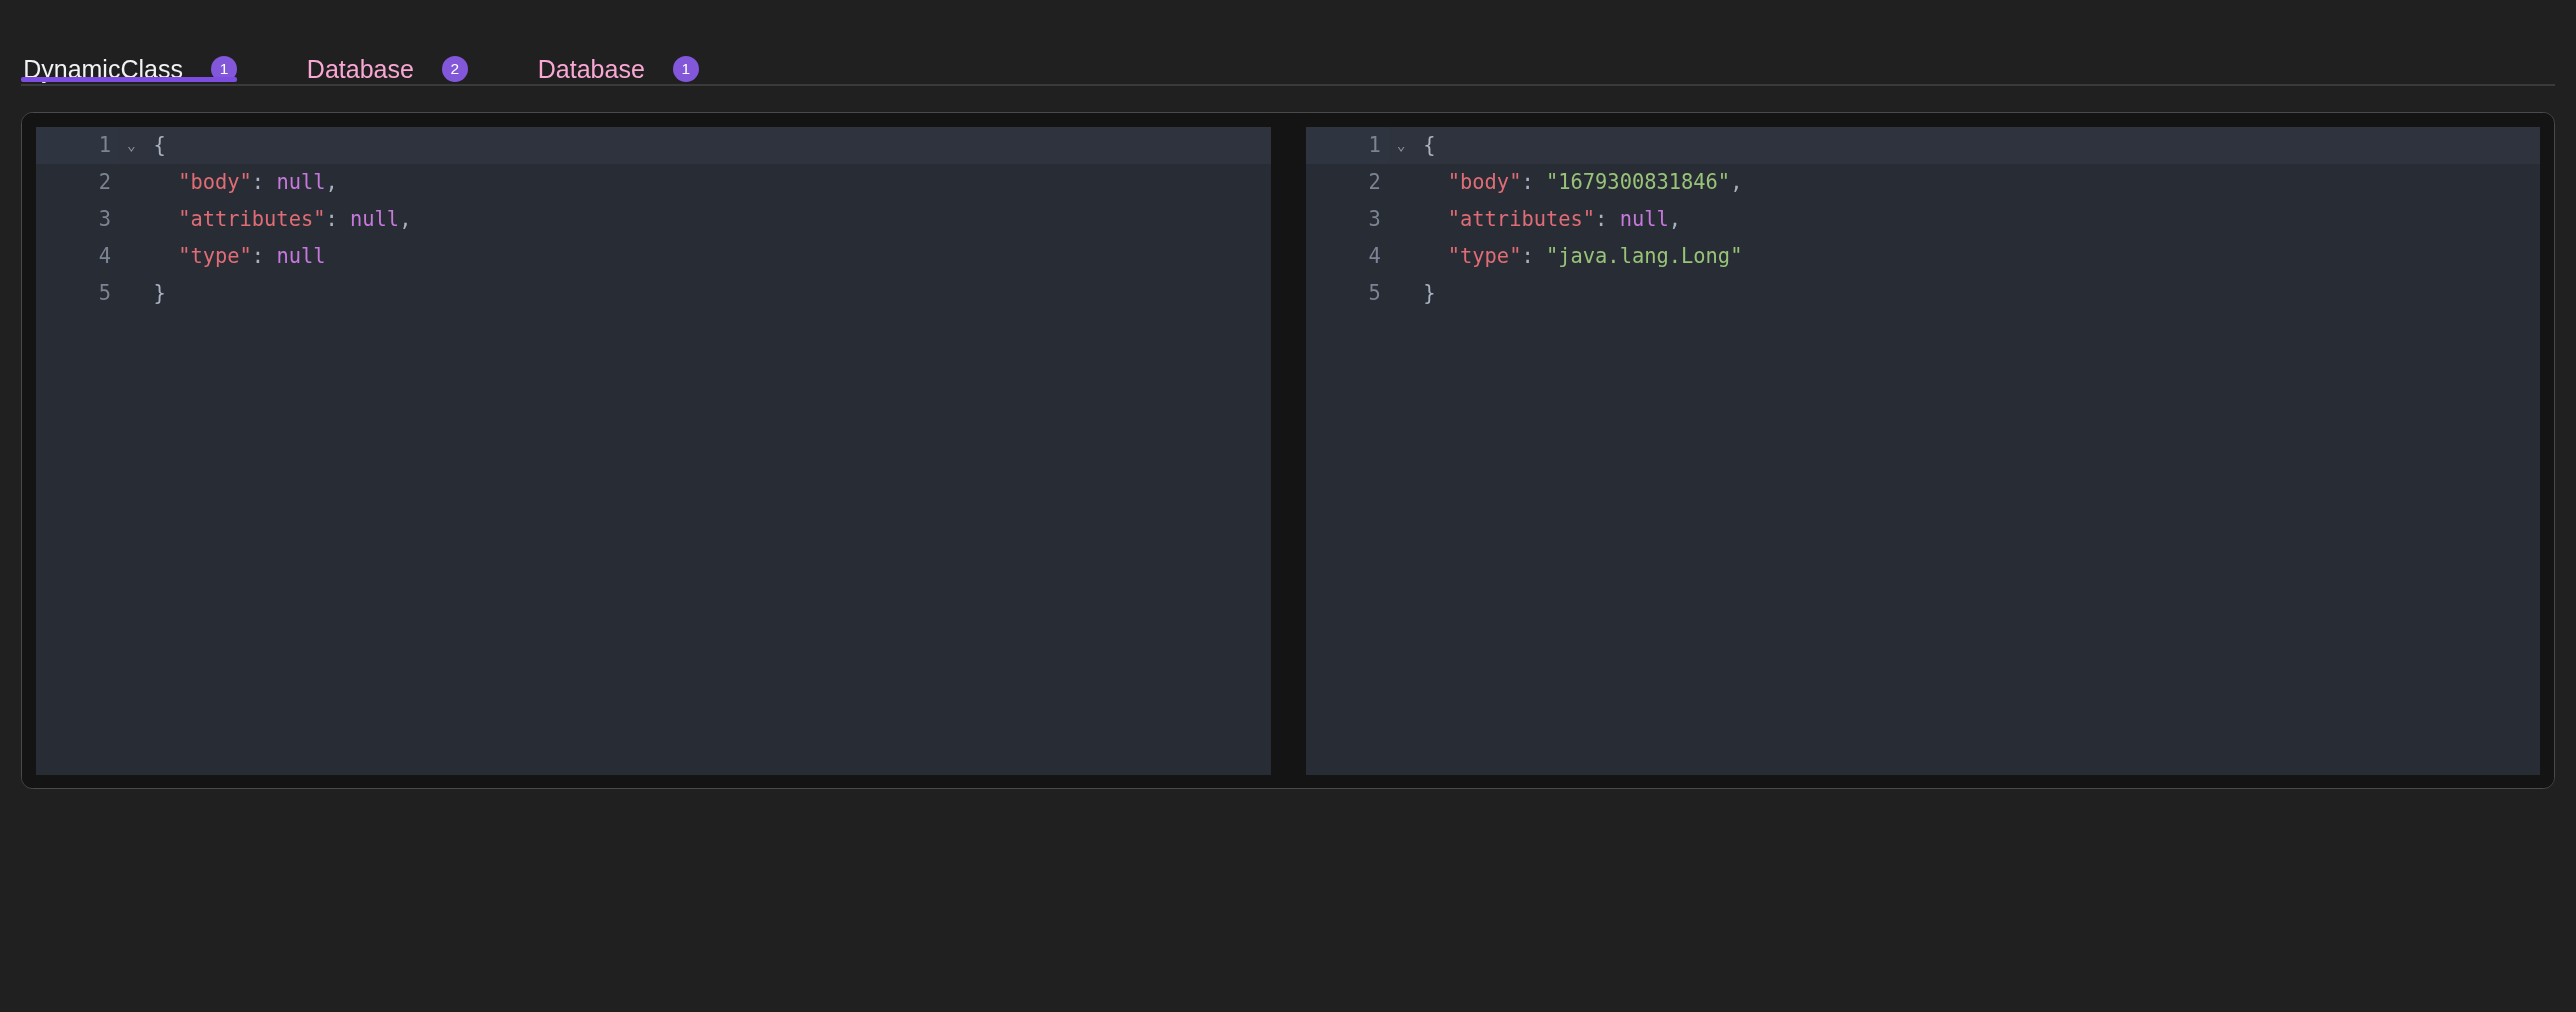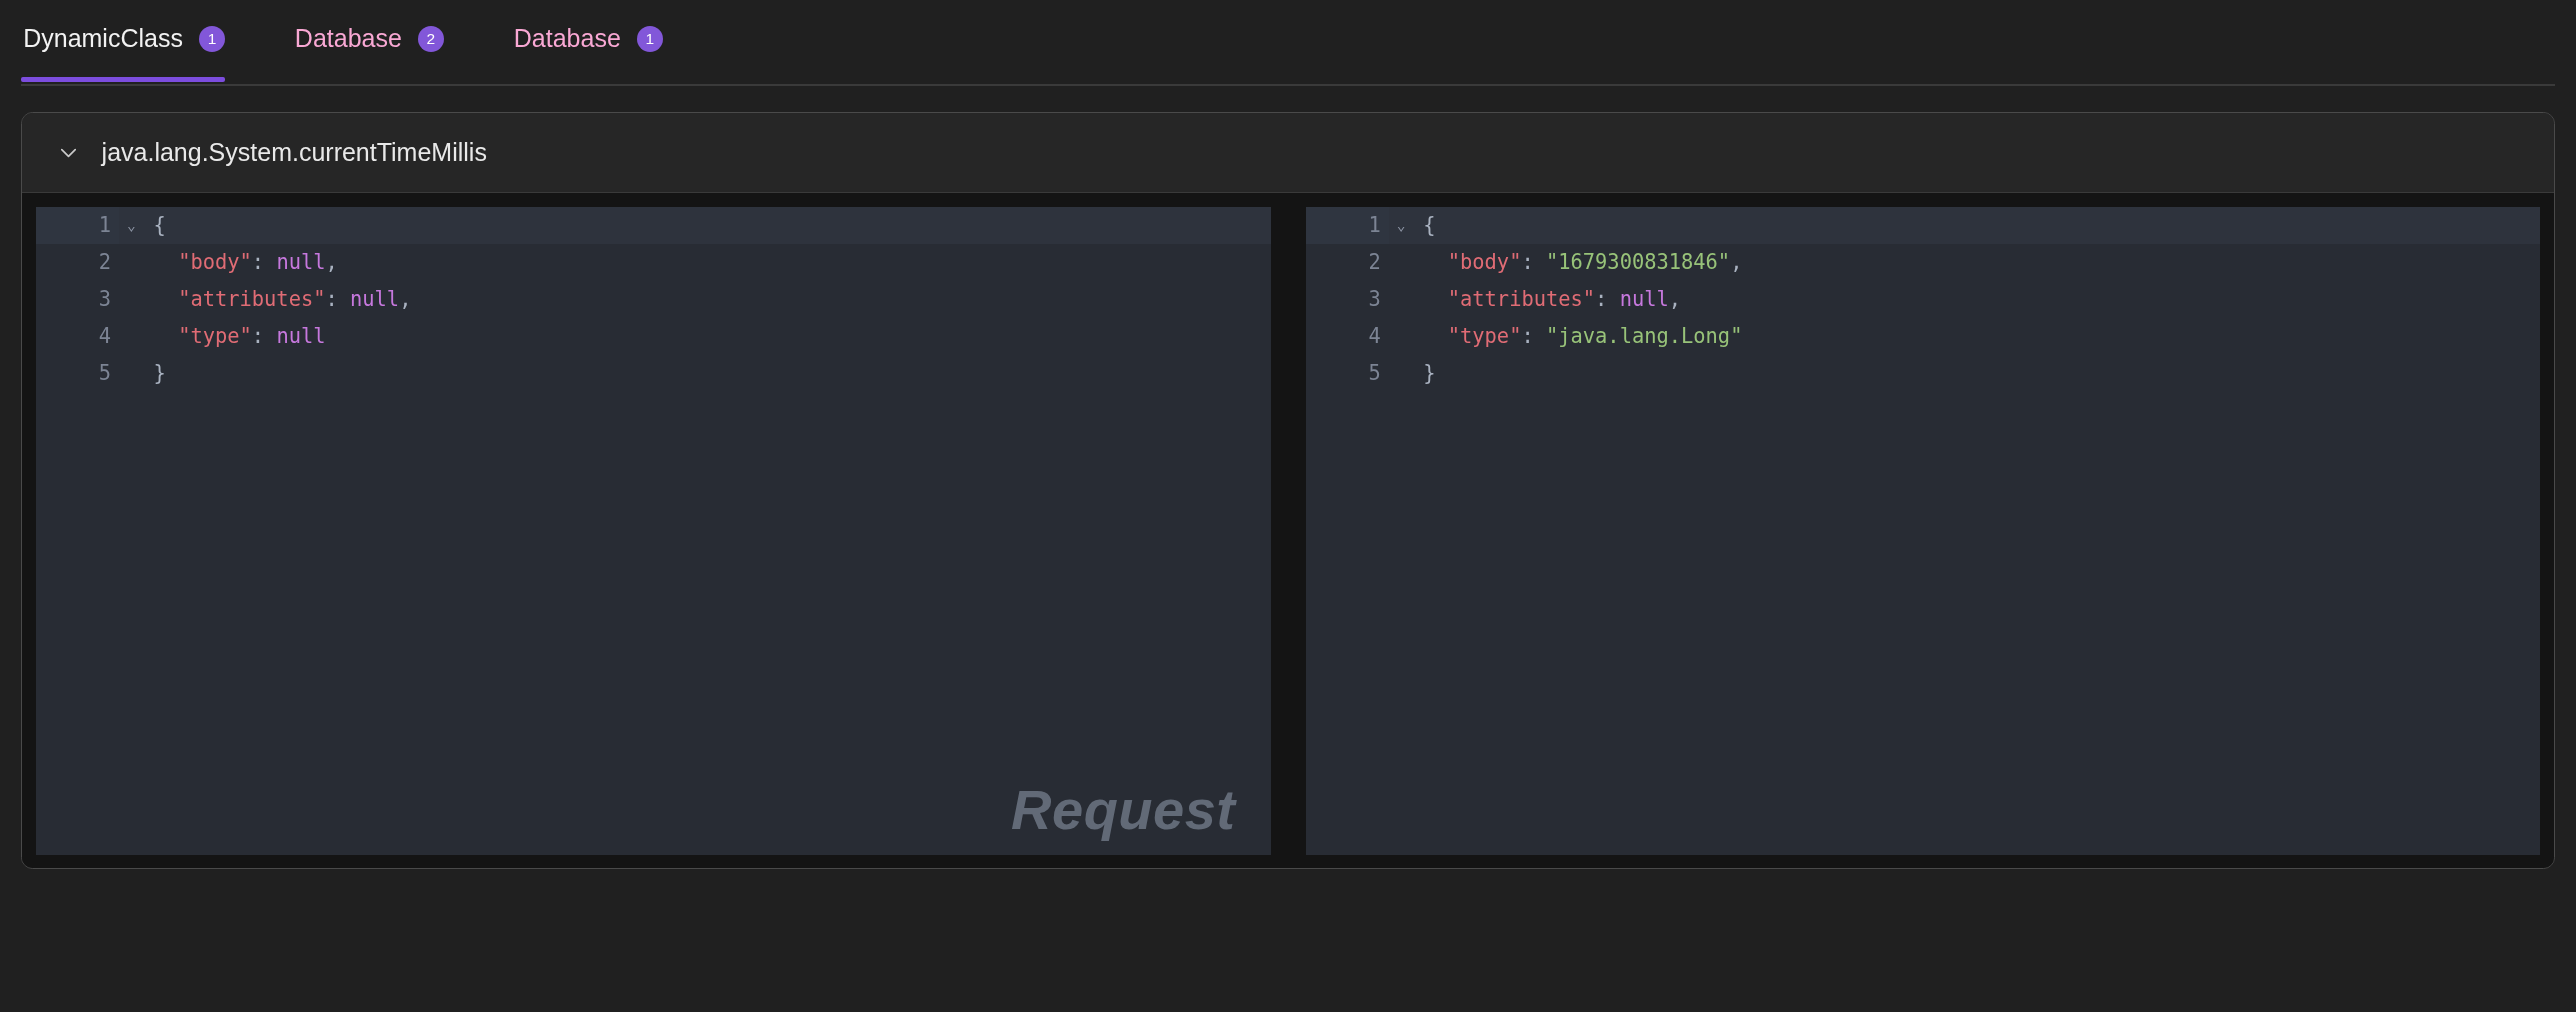--- a/index.html
+++ b/index.html
@@ -45,22 +45,22 @@
     content: "";
     position: absolute;
     left: 0; right: 0;
     bottom: 0;
     height: 1.9px;
     background: #3a3a3a;
   }
   .tab {
     position: relative;
     display: flex;
-    align-items: flex-start;
-    gap: 16px;
+    align-items: flex-end;
+    gap: 28px;
     padding: 0 27px 0 1.9px;
     height: 56px;
     cursor: pointer;
     margin-right: 41px;
   }
   .tab:last-child { margin-right: 0; }
   .tab-label {
     font-size: 25px;
     color: #f9a8d4;
     white-space: nowrap;
@@ -213,40 +213,31 @@
         <span class="tab-label">Database</span>
         <span class="badge">2</span>
       </div>
       <div class="tab">
         <span class="tab-label">Database</span>
         <span class="badge">1</span>
       </div>
     </div>
 
   <div class="card">
-    <div class="card-header">
-      <span class="chevron">
-        <svg width="23" height="23" viewBox="0 0 24 24" fill="none">
-          <path d="M5 9 L12 16 L19 9" stroke="#c9c9c9" stroke-width="1.8" stroke-linecap="round" stroke-linejoin="round"></path>
-        </svg>
-      </span>
-      <span class="card-title">java.lang.System.currentTimeMillis</span>
-    </div>
 
     <div class="card-body">
 
       <div class="editor">
         <div class="code-lines" id="req-lines">
             <div class="code-line active"><span class="gutter">1</span><span class="fold">⌄</span><span class="code-text"><span class="tok-punc">{</span></span></div>
             <div class="code-line"><span class="gutter">2</span><span class="fold"></span><span class="code-text"><span class="tok-punc">  </span><span class="tok-key">"body"</span><span class="tok-punc">: </span><span class="tok-null">null</span><span class="tok-punc">,</span></span></div>
             <div class="code-line"><span class="gutter">3</span><span class="fold"></span><span class="code-text"><span class="tok-punc">  </span><span class="tok-key">"attributes"</span><span class="tok-punc">: </span><span class="tok-null">null</span><span class="tok-punc">,</span></span></div>
             <div class="code-line"><span class="gutter">4</span><span class="fold"></span><span class="code-text"><span class="tok-punc">  </span><span class="tok-key">"type"</span><span class="tok-punc">: </span><span class="tok-null">null</span></span></div>
             <div class="code-line"><span class="gutter">5</span><span class="fold"></span><span class="code-text"><span class="tok-punc">}</span></span></div>
           </div>
-        <div class="watermark">Request</div>
       </div>
 
       <div class="editor">
         <div class="code-lines" id="res-lines">
             <div class="code-line active"><span class="gutter">1</span><span class="fold">⌄</span><span class="code-text"><span class="tok-punc">{</span></span></div>
             <div class="code-line"><span class="gutter">2</span><span class="fold"></span><span class="code-text"><span class="tok-punc">  </span><span class="tok-key">"body"</span><span class="tok-punc">: </span><span class="tok-string">"1679300831846"</span><span class="tok-punc">,</span></span></div>
             <div class="code-line"><span class="gutter">3</span><span class="fold"></span><span class="code-text"><span class="tok-punc">  </span><span class="tok-key">"attributes"</span><span class="tok-punc">: </span><span class="tok-null">null</span><span class="tok-punc">,</span></span></div>
             <div class="code-line"><span class="gutter">4</span><span class="fold"></span><span class="code-text"><span class="tok-punc">  </span><span class="tok-key">"type"</span><span class="tok-punc">: </span><span class="tok-string">"java.lang.Long"</span></span></div>
             <div class="code-line"><span class="gutter">5</span><span class="fold"></span><span class="code-text"><span class="tok-punc">}</span></span></div>
           </div>

